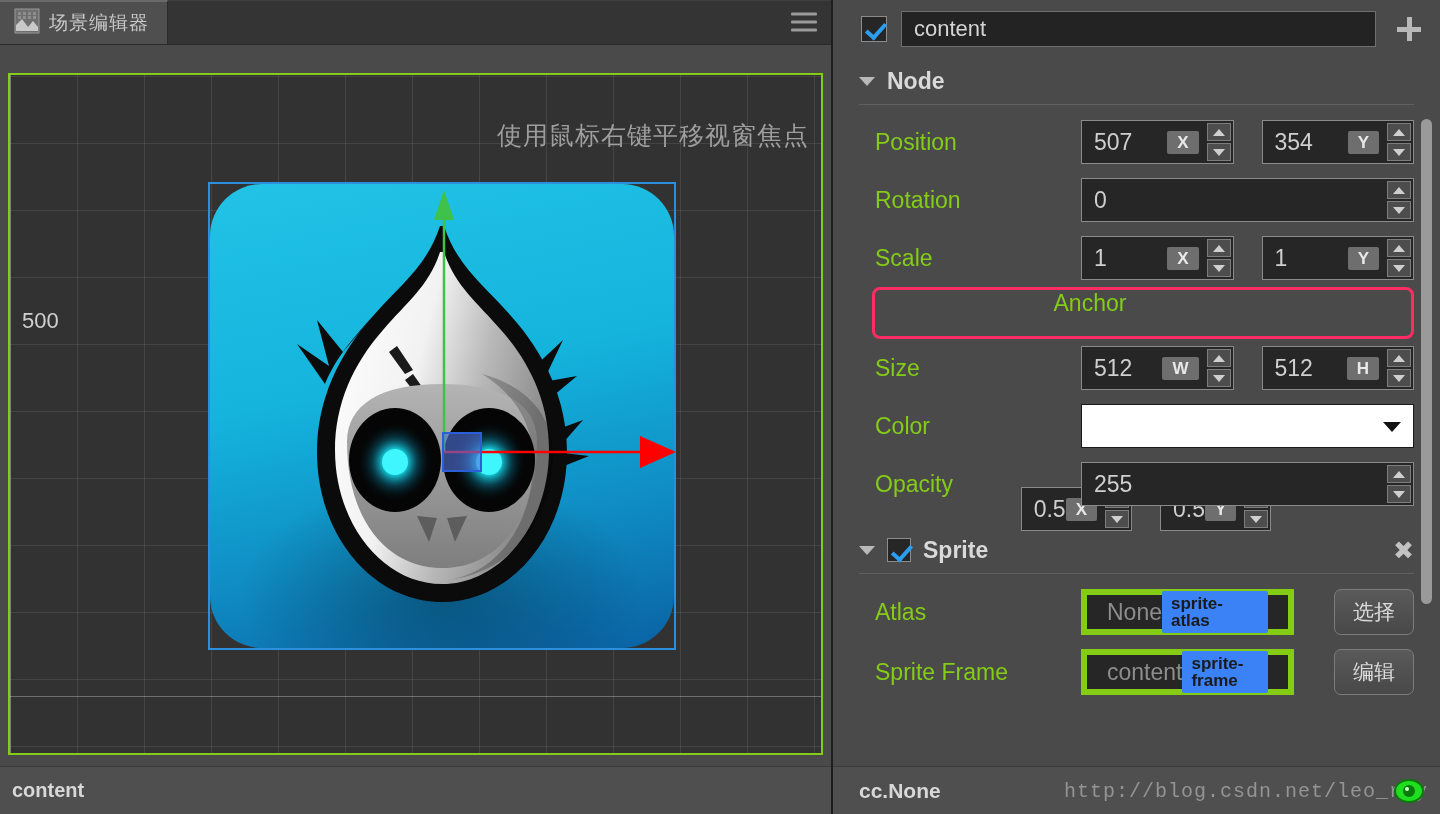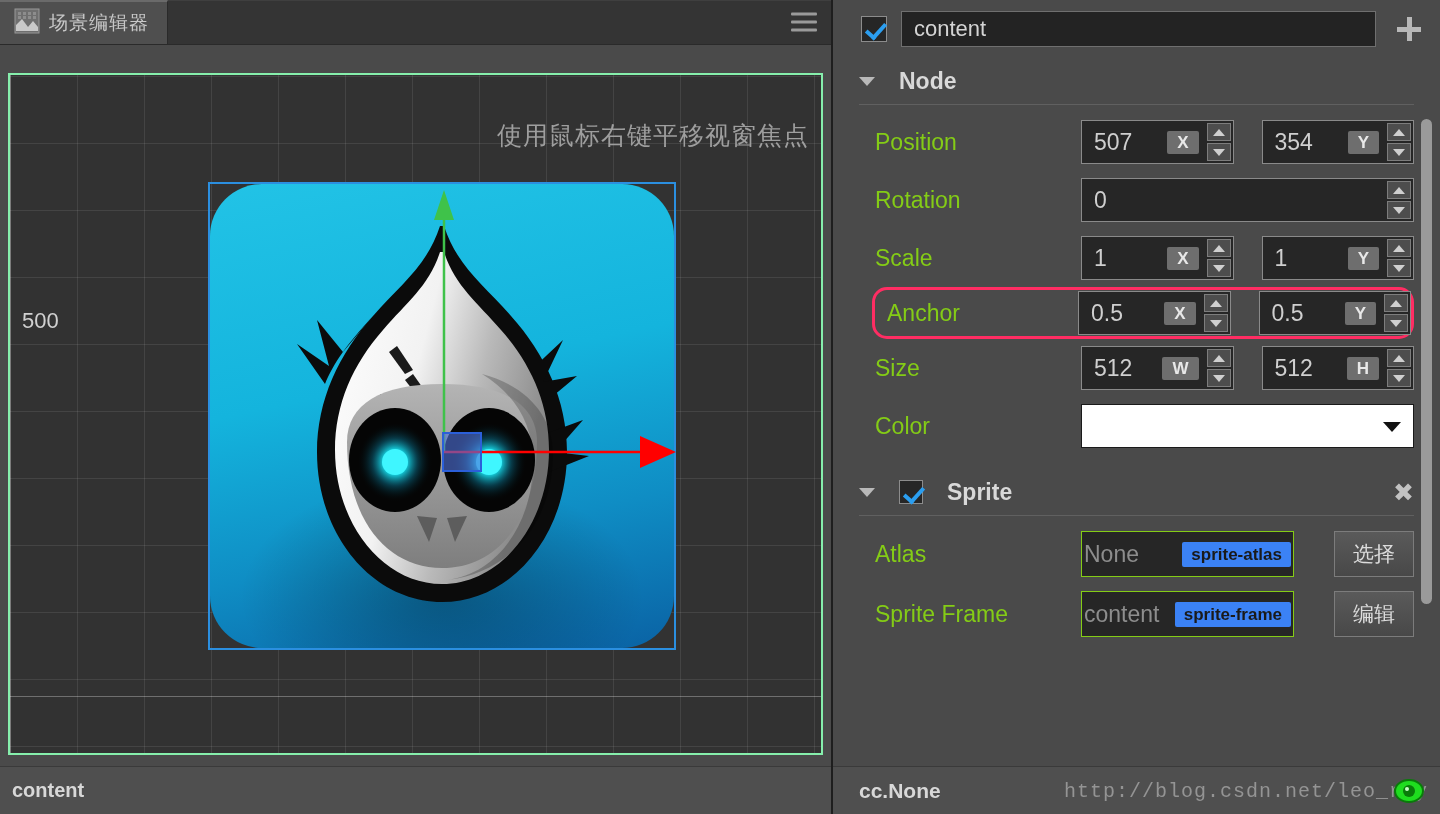--- a/index.html
+++ b/index.html
@@ -44,21 +44,21 @@
     display: flex; flex-direction: column; justify-content: space-between;
   }
   .hamburger i { display: block; height: 3px; background: #9a9a9a; border-radius: 1px; }
 
   .scene-strip { height: 28px; background: #4a4a4a; }
 
   .canvas-wrap {
     position: relative; flex: 1;
     margin: 0 8px 11px 8px;
     background: #323232;
-    border: 2px solid #86efac;
+    border: 2px solid #84cc16;
     overflow: hidden;
   }
   .grid {
     position: absolute; inset: 0;
     background-image:
       linear-gradient(to right, rgba(255,255,255,.085) 1px, transparent 1px),
       linear-gradient(to bottom, rgba(255,255,255,.085) 1px, transparent 1px);
     background-size: 67px 67px;
     background-position: 0px 1px;
   }
@@ -143,38 +143,38 @@
   }
   .plus-btn::before, .plus-btn::after {
     content: ""; position: absolute; background: #b8b8b8;
   }
   .plus-btn::before { left: 50%; top: 7px; width: 5px; height: 24px; margin-left: -2.5px; }
   .plus-btn::after  { top: 50%; left: 7px; height: 5px; width: 24px; margin-top: -2.5px; }
 
   .scroll-area { position: absolute; left: 0; right: 0; top: 58px; bottom: 0; padding: 0 26px 0 26px; }
 
   .section-head {
-    display: flex; align-items: center; gap: 24px;
+    display: flex; align-items: center; gap: 12px;
     height: 46px; position: relative;
   }
   .caret { width: 0; height: 0; border-left: 8px solid transparent; border-right: 8px solid transparent; border-top: 9px solid #b9b9b9; cursor: pointer; }
   .section-title { color: #d9d9d9; font-size: 23px; font-weight: bold; }
   .section-rule { height: 1px; background: #606060; margin-bottom: 8px; }
   .close-x {
     position: absolute; right: 0; top: 50%; transform: translateY(-50%);
     color: #c2c2c2; font-size: 25px; font-weight: bold; cursor: pointer; line-height: 1;
   }
 
   .prop-row {
     display: flex; align-items: center; height: 58px;
     position: relative; padding-left: 16px;
   }
   .prop-row.hl {
-    border: 3px solid #ff2d63; border-radius: 15px;
-    margin-left: 13px; padding-left: 6px; height: 52px;
+    border: 3px solid #ff2d63; border-radius: 8px;
+    margin-left: 13px; padding-left: 6px; height: 52px; flex-direction: column;
   }
   .prop-label { width: 206px; color: #84cc16; font-size: 23px; flex: 0 0 206px; }
   .prop-row.hl .prop-label { flex: 0 0 197px; width: 197px; padding-left: 6px; }
   .fields { display: flex; gap: 28px; flex: 1; }
 
   .num-field {
     position: relative; display: flex; align-items: center;
     background: #262626; border: 1px solid #8a8a8a;
     height: 44px; flex: 1; padding: 0 30px 0 12px;
   }
@@ -199,33 +199,33 @@
     flex: 1; height: 44px; background: #ffffff; border: 1px solid #1a1a1a;
     position: relative; cursor: pointer;
   }
   .color-field::after {
     content: ""; position: absolute; right: 12px; top: 50%; margin-top: -4px;
     border-left: 9px solid transparent; border-right: 9px solid transparent; border-top: 10px solid #111;
   }
 
   .asset-field {
     position: relative; display: flex; align-items: center;
-    background: #262626; border: 1px solid #84cc16;
-    height: 46px; flex: 1; padding: 0 2px;
+    background: #262626; border: 6px solid #84cc16;
+    height: 46px; flex: 1; padding: 0 20px;
   }
   .asset-name { color: #8d8d8d; font-size: 23px; flex: 1; }
   .asset-name.set { color: #8d8d8d; }
   .asset-tag {
     background: #3b82f6; color: #1a1a1a; font-weight: bold;
     font-size: 17px; padding: 4px 9px; border-radius: 2px; line-height: 1;
   }
   .asset-btn {
     width: 80px; height: 46px; flex: 0 0 80px; margin-left: 12px;
     background: linear-gradient(#5a5a5a,#484848);
-    border: 1px solid #7c7c7c; border-radius: 0;
+    border: 1px solid #7c7c7c; border-radius: 7px;
     color: #dcdcdc; font-size: 21px;
     display: flex; align-items: center; justify-content: center; cursor: pointer;
     font-family: "DejaVu Sans", "Liberation Sans", sans-serif;
   }
 
   .scrollbar-track {
     position: absolute; right: 8px; top: 64px; bottom: 48px; width: 11px;
   }
   .scrollbar-thumb {
     position: absolute; left: 0; top: 55px; width: 11px; height: 485px;
@@ -482,20 +482,32 @@
           </div>
         </div>
 
         <div class="prop-row">
           <span class="prop-label">Color</span>
           <div class="fields">
             <div class="color-field"></div>
           </div>
         </div>
 
+        <div class="prop-row">
+          <span class="prop-label">Opacity</span>
+          <div class="fields">
+            <div class="num-field">
+              <span class="val">255</span>
+              <div class="spin">
+                  <div class="up"></div>
+                  <div class="down"></div>
+                </div>
+            </div>
+          </div>
+        </div>
 
         <div class="section-head" style="margin-top:14px;">
           <span class="caret"></span>
           <span class="chk on" style="width:24px;height:24px;flex:0 0 24px;"></span>
           <span class="section-title">Sprite</span>
           <span class="close-x">✖</span>
         </div>
         <div class="section-rule"></div>
 
         <div class="prop-row" style="height:60px;">

